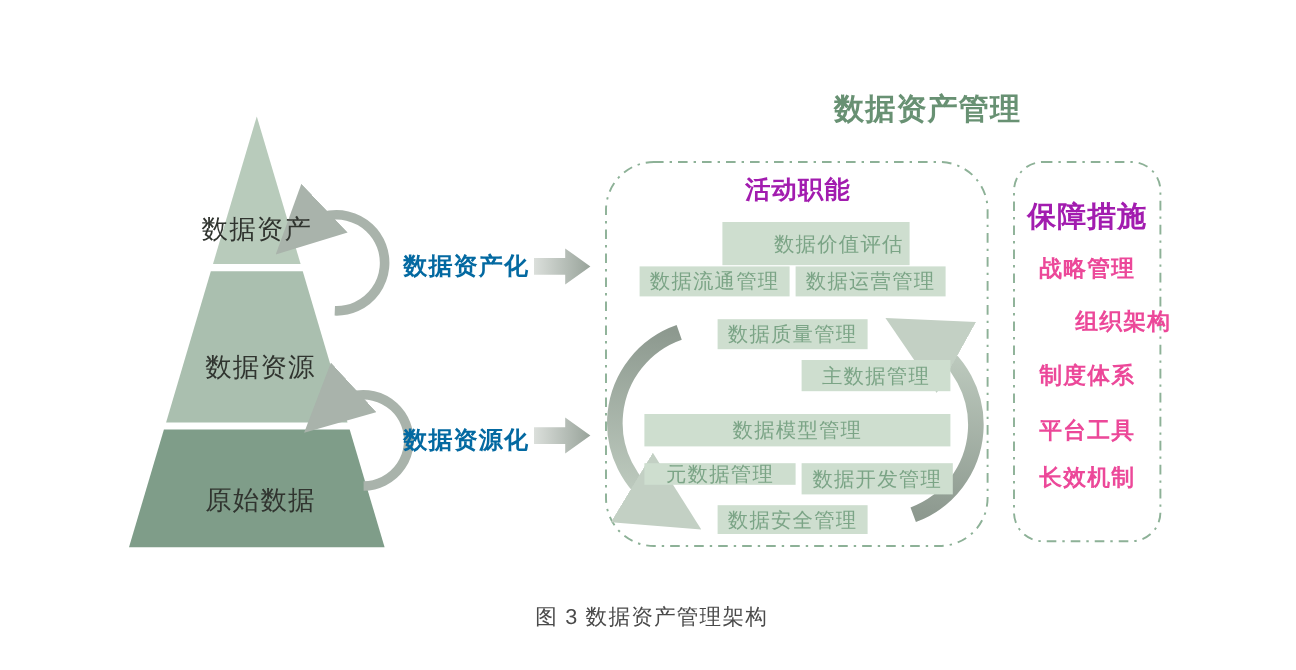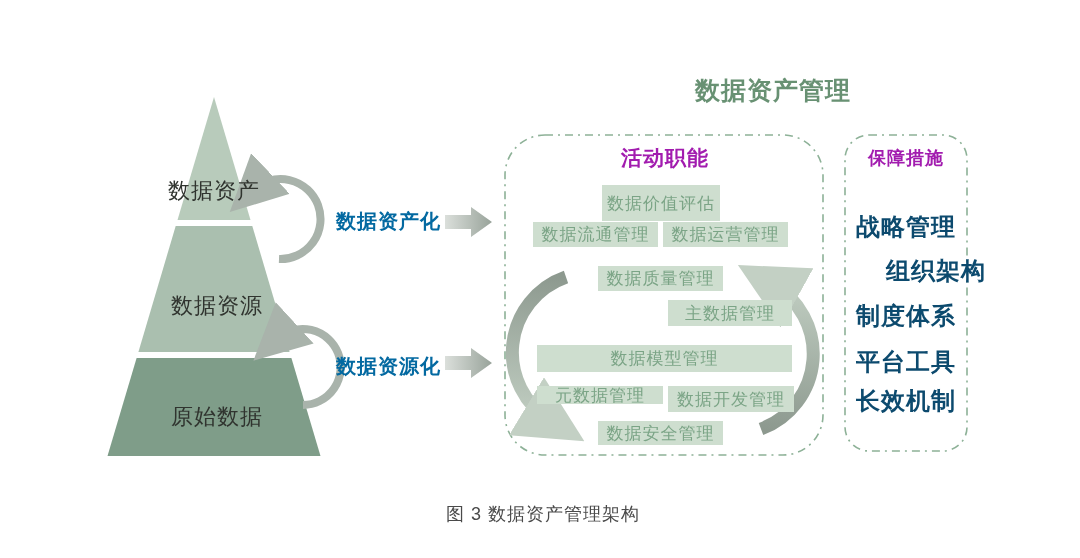--- a/index.html
+++ b/index.html
@@ -25,21 +25,21 @@
   .transform-label{
     font-size:20px;font-weight:bold;color:#0369a1;letter-spacing:1px;
     text-align:center;z-index:2;white-space:nowrap;
   }
   .fbox{
     background:#cedecf;color:#7ba486;font-size:17px;letter-spacing:1px;
     display:flex;align-items:center;justify-content:center;
     z-index:1;white-space:nowrap;
   }
   .sg-item{
-    font-size:24px;font-weight:bold;color:#0c4a6e;letter-spacing:1px;
+    font-size:19px;font-weight:bold;color:#ec4899;letter-spacing:1px;
     text-align:center;z-index:2;white-space:nowrap;
   }
   .caption{
     font-size:18px;color:#4a4a4a;text-align:center;z-index:2;letter-spacing:1px;
   }
 </style>
 </head>
 <body>
 
 <div id="canvas">
@@ -89,31 +89,31 @@
 
   <div class="abs pyr-label" style="left:168px;top:176px;width:92px;">数据资产</div>
   <div class="abs pyr-label" style="left:171px;top:291px;width:92px;">数据资源</div>
   <div class="abs pyr-label" style="left:171px;top:402px;width:92px;">原始数据</div>
 
   <div class="abs transform-label" style="left:336px;top:208px;width:102px;">数据资产化</div>
   <div class="abs transform-label" style="left:336px;top:353px;width:102px;">数据资源化</div>
 
   <div class="abs panel-header" style="left:614px;top:144px;width:102px;">活动职能</div>
 
-  <div class="abs fbox" style="left:602px;top:185px;width:118px;height:36px;">数据价值评估</div>
+  <div class="abs fbox" style="left:602px;top:185px;width:118px;height:36px;padding-left:38px;">数据价值评估</div>
   <div class="abs fbox" style="left:533px;top:222px;width:125px;height:25px;">数据流通管理</div>
   <div class="abs fbox" style="left:663px;top:222px;width:125px;height:25px;">数据运营管理</div>
   <div class="abs fbox" style="left:598px;top:266px;width:125px;height:25px;">数据质量管理</div>
   <div class="abs fbox" style="left:537px;top:345px;width:255px;height:27px;">数据模型管理</div>
   <div class="abs fbox" style="left:668px;top:300px;width:124px;height:26px;">主数据管理</div>
   <div class="abs fbox" style="left:537px;top:386px;width:126px;height:18px;">元数据管理</div>
   <div class="abs fbox" style="left:668px;top:386px;width:126px;height:26px;">数据开发管理</div>
   <div class="abs fbox" style="left:598px;top:421px;width:125px;height:24px;">数据安全管理</div>
 
-  <div class="abs panel-header" style="left:845px;top:146px;width:122px;font-size:18px;">保障措施</div>
+  <div class="abs panel-header" style="left:845px;top:164px;width:122px;font-size:24px;">保障措施</div>
   <div class="abs sg-item" style="left:845px;top:211px;width:122px;">战略管理</div>
   <div class="abs sg-item" style="left:875px;top:255px;width:122px;">组织架构</div>
   <div class="abs sg-item" style="left:845px;top:300px;width:122px;">制度体系</div>
   <div class="abs sg-item" style="left:845px;top:346px;width:122px;">平台工具</div>
   <div class="abs sg-item" style="left:845px;top:385px;width:122px;">长效机制</div>
 
   <div class="abs caption" style="left:393px;top:502px;width:300px;">图 3 数据资产管理架构</div>
 
 </div>
 

